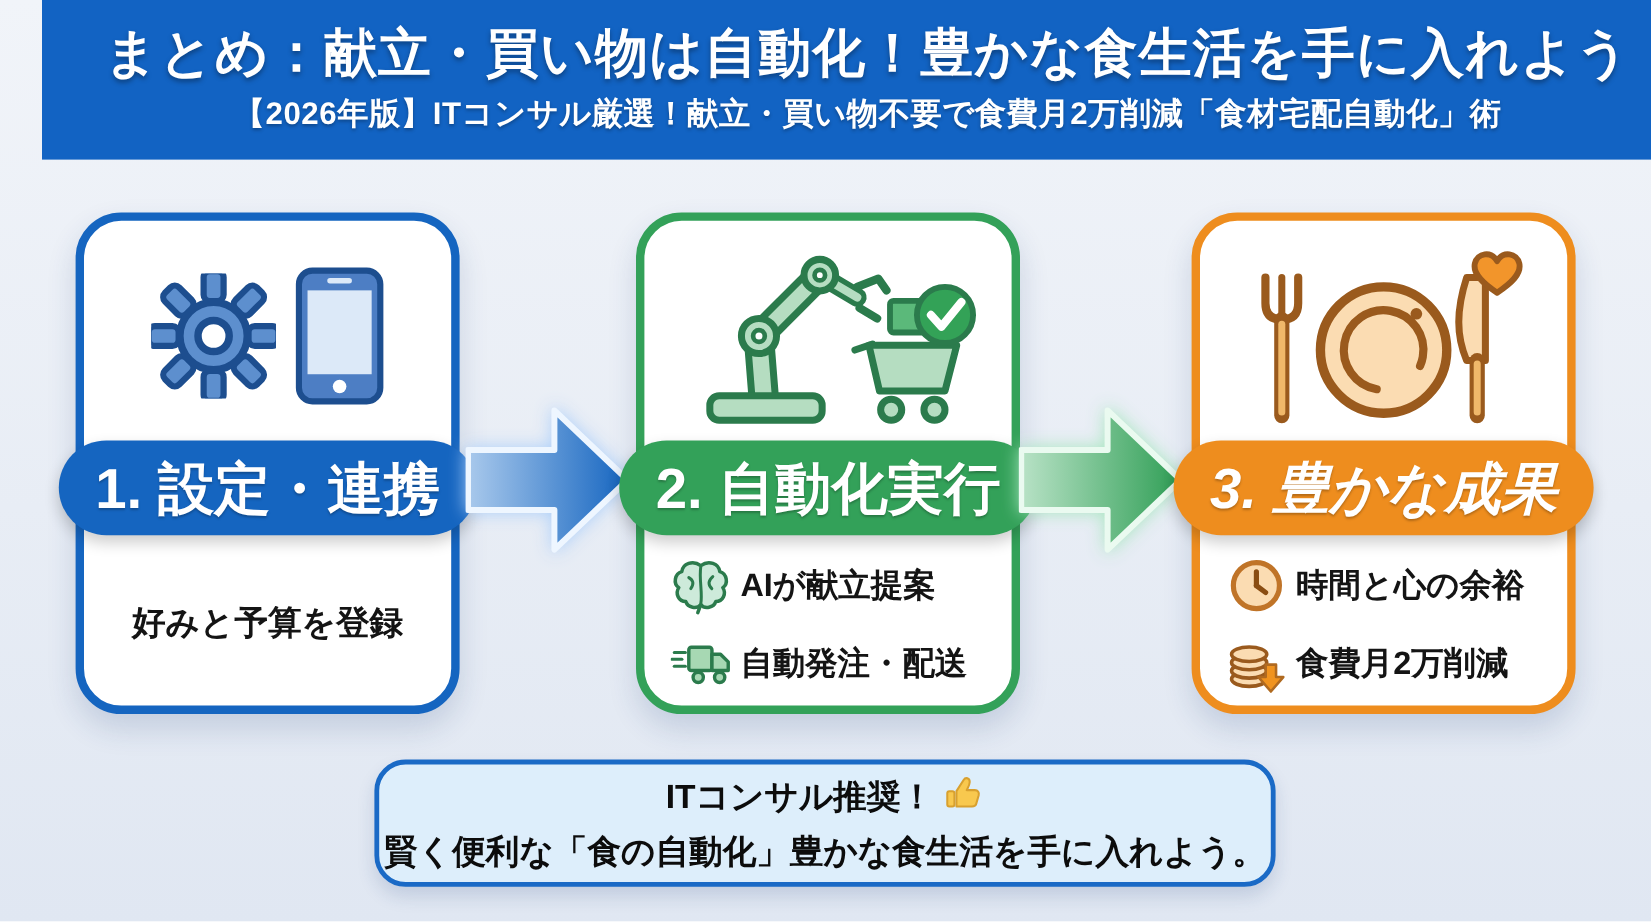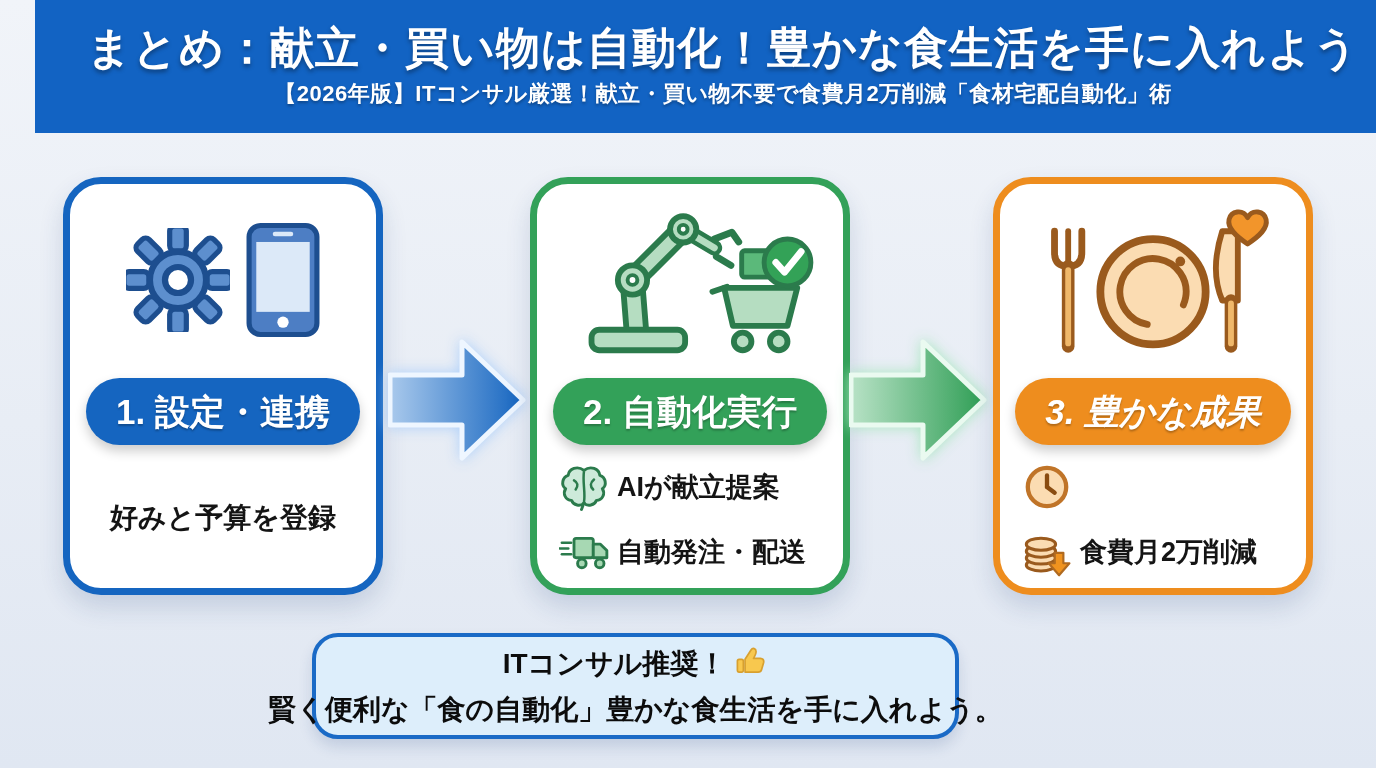--- a/index.html
+++ b/index.html
@@ -28,41 +28,41 @@
     position:absolute;left:0;top:0;width:1376px;height:133px;
     background:var(--header-blue);
     display:flex;flex-direction:column;align-items:center;justify-content:center;
     gap:7px;color:#fff;text-align:center;margin-left:35px;
   }
   .header-title{
     font-size:44px;font-weight:bold;letter-spacing:1px;line-height:1.1;
     text-shadow:0 3px 4px rgba(0,0,0,.35);
   }
   .header-subtitle{
-    font-size:22px;font-weight:bold;letter-spacing:.5px;
+    font-size:26px;font-weight:bold;letter-spacing:.5px;
     text-shadow:0 2px 3px rgba(0,0,0,.3);
   }
 
   
   .card{
     position:absolute;top:177px;width:320px;height:418px;
     background:#fff;border-radius:38px;border:7px solid #999;
     box-shadow:0 12px 24px rgba(30,60,120,.16);
     display:flex;flex-direction:column;align-items:center;
   }
   .card--1{left:63px;border-color:var(--c1);}
   .card--2{left:530px;border-color:var(--c2);}
   .card--3{left:993px;border-color:var(--c3);}
 
   .card-icons{
     height:152px;margin-top:22px;
     display:flex;align-items:center;justify-content:center;gap:16px;
   }
   .badge{
-    margin-top:20px;color:#fff;font-weight:bold;font-size:35px;line-height:1;
+    margin-top:9px;color:#fff;font-weight:bold;font-size:47px;line-height:1;
     padding:16px 30px;border-radius:999px;white-space:nowrap;
     box-shadow:0 6px 12px rgba(0,0,0,.2);
     text-shadow:0 2px 2px rgba(0,0,0,.25);
   }
   .card--1 .badge{background:var(--c1);}
   .card--2 .badge{background:var(--c2);}
   .card--3 .badge{background:var(--c3);font-style:italic;}
 
   .card-desc{
     margin-top:54px;font-size:28px;font-weight:bold;color:var(--ink);
@@ -79,21 +79,21 @@
 
   
   .arrow{position:absolute;top:334px;width:140px;height:132px;}
   .arrow--1{left:388px;}
   .arrow--2{left:849px;}
   .arrow--1 svg{filter:drop-shadow(0 0 7px rgba(170,205,250,.95));}
   .arrow--2 svg{filter:drop-shadow(0 0 7px rgba(165,230,190,.95));}
 
   
   .footer-note{
-    position:absolute;left:312px;top:633px;width:647px;height:106px;
+    position:absolute;left:312px;top:633px;width:751px;height:106px;
     background:var(--note-bg);border:4px solid var(--note-border);border-radius:26px;
     display:flex;flex-direction:column;align-items:center;justify-content:center;gap:6px;
     box-shadow:0 8px 14px rgba(30,60,120,.15);
   }
   .note-line{font-size:28px;font-weight:bold;color:#0c0c0c;white-space:nowrap;}
   .note-line--first{display:flex;align-items:center;gap:8px;}
 </style>
 </head>
 <body>
 
@@ -246,20 +246,21 @@
     <div class="badge">3. 豊かな成果</div>
     <div class="feature-list">
       <div class="feature">
         <span class="feature-icon">
           <svg width="48" height="48" viewBox="0 0 50 50">
             <circle cx="25" cy="25" r="20" fill="#fbdcb2" stroke="#c07428" stroke-width="4.5"></circle>
             <line x1="25" y1="25" x2="25" y2="13" stroke="#8a4d12" stroke-width="4.5" stroke-linecap="round"></line>
             <line x1="25" y1="25" x2="33" y2="31" stroke="#8a4d12" stroke-width="4.5" stroke-linecap="round"></line>
           </svg>
         </span>
+        <span class="feature-label">時間と心の余裕</span>
       </div>
       <div class="feature">
         <span class="feature-icon">
           <svg width="52" height="56" viewBox="0 0 58 62">
             <ellipse cx="22" cy="46" rx="17" ry="7" fill="#fbdcb2" stroke="#9a5a1d" stroke-width="3.5"></ellipse>
             <ellipse cx="22" cy="38" rx="17" ry="7" fill="#fbdcb2" stroke="#9a5a1d" stroke-width="3.5"></ellipse>
             <ellipse cx="22" cy="30" rx="17" ry="7" fill="#fbdcb2" stroke="#9a5a1d" stroke-width="3.5"></ellipse>
             <ellipse cx="22" cy="22" rx="17" ry="7" fill="#fbdcb2" stroke="#9a5a1d" stroke-width="3.5"></ellipse>
             <polygon points="38,32 48,32 48,44 55,44 43,58 31,44 38,44" fill="#f0931f" stroke="#b06a20" stroke-width="2.5" stroke-linejoin="round"></polygon>
           </svg>

